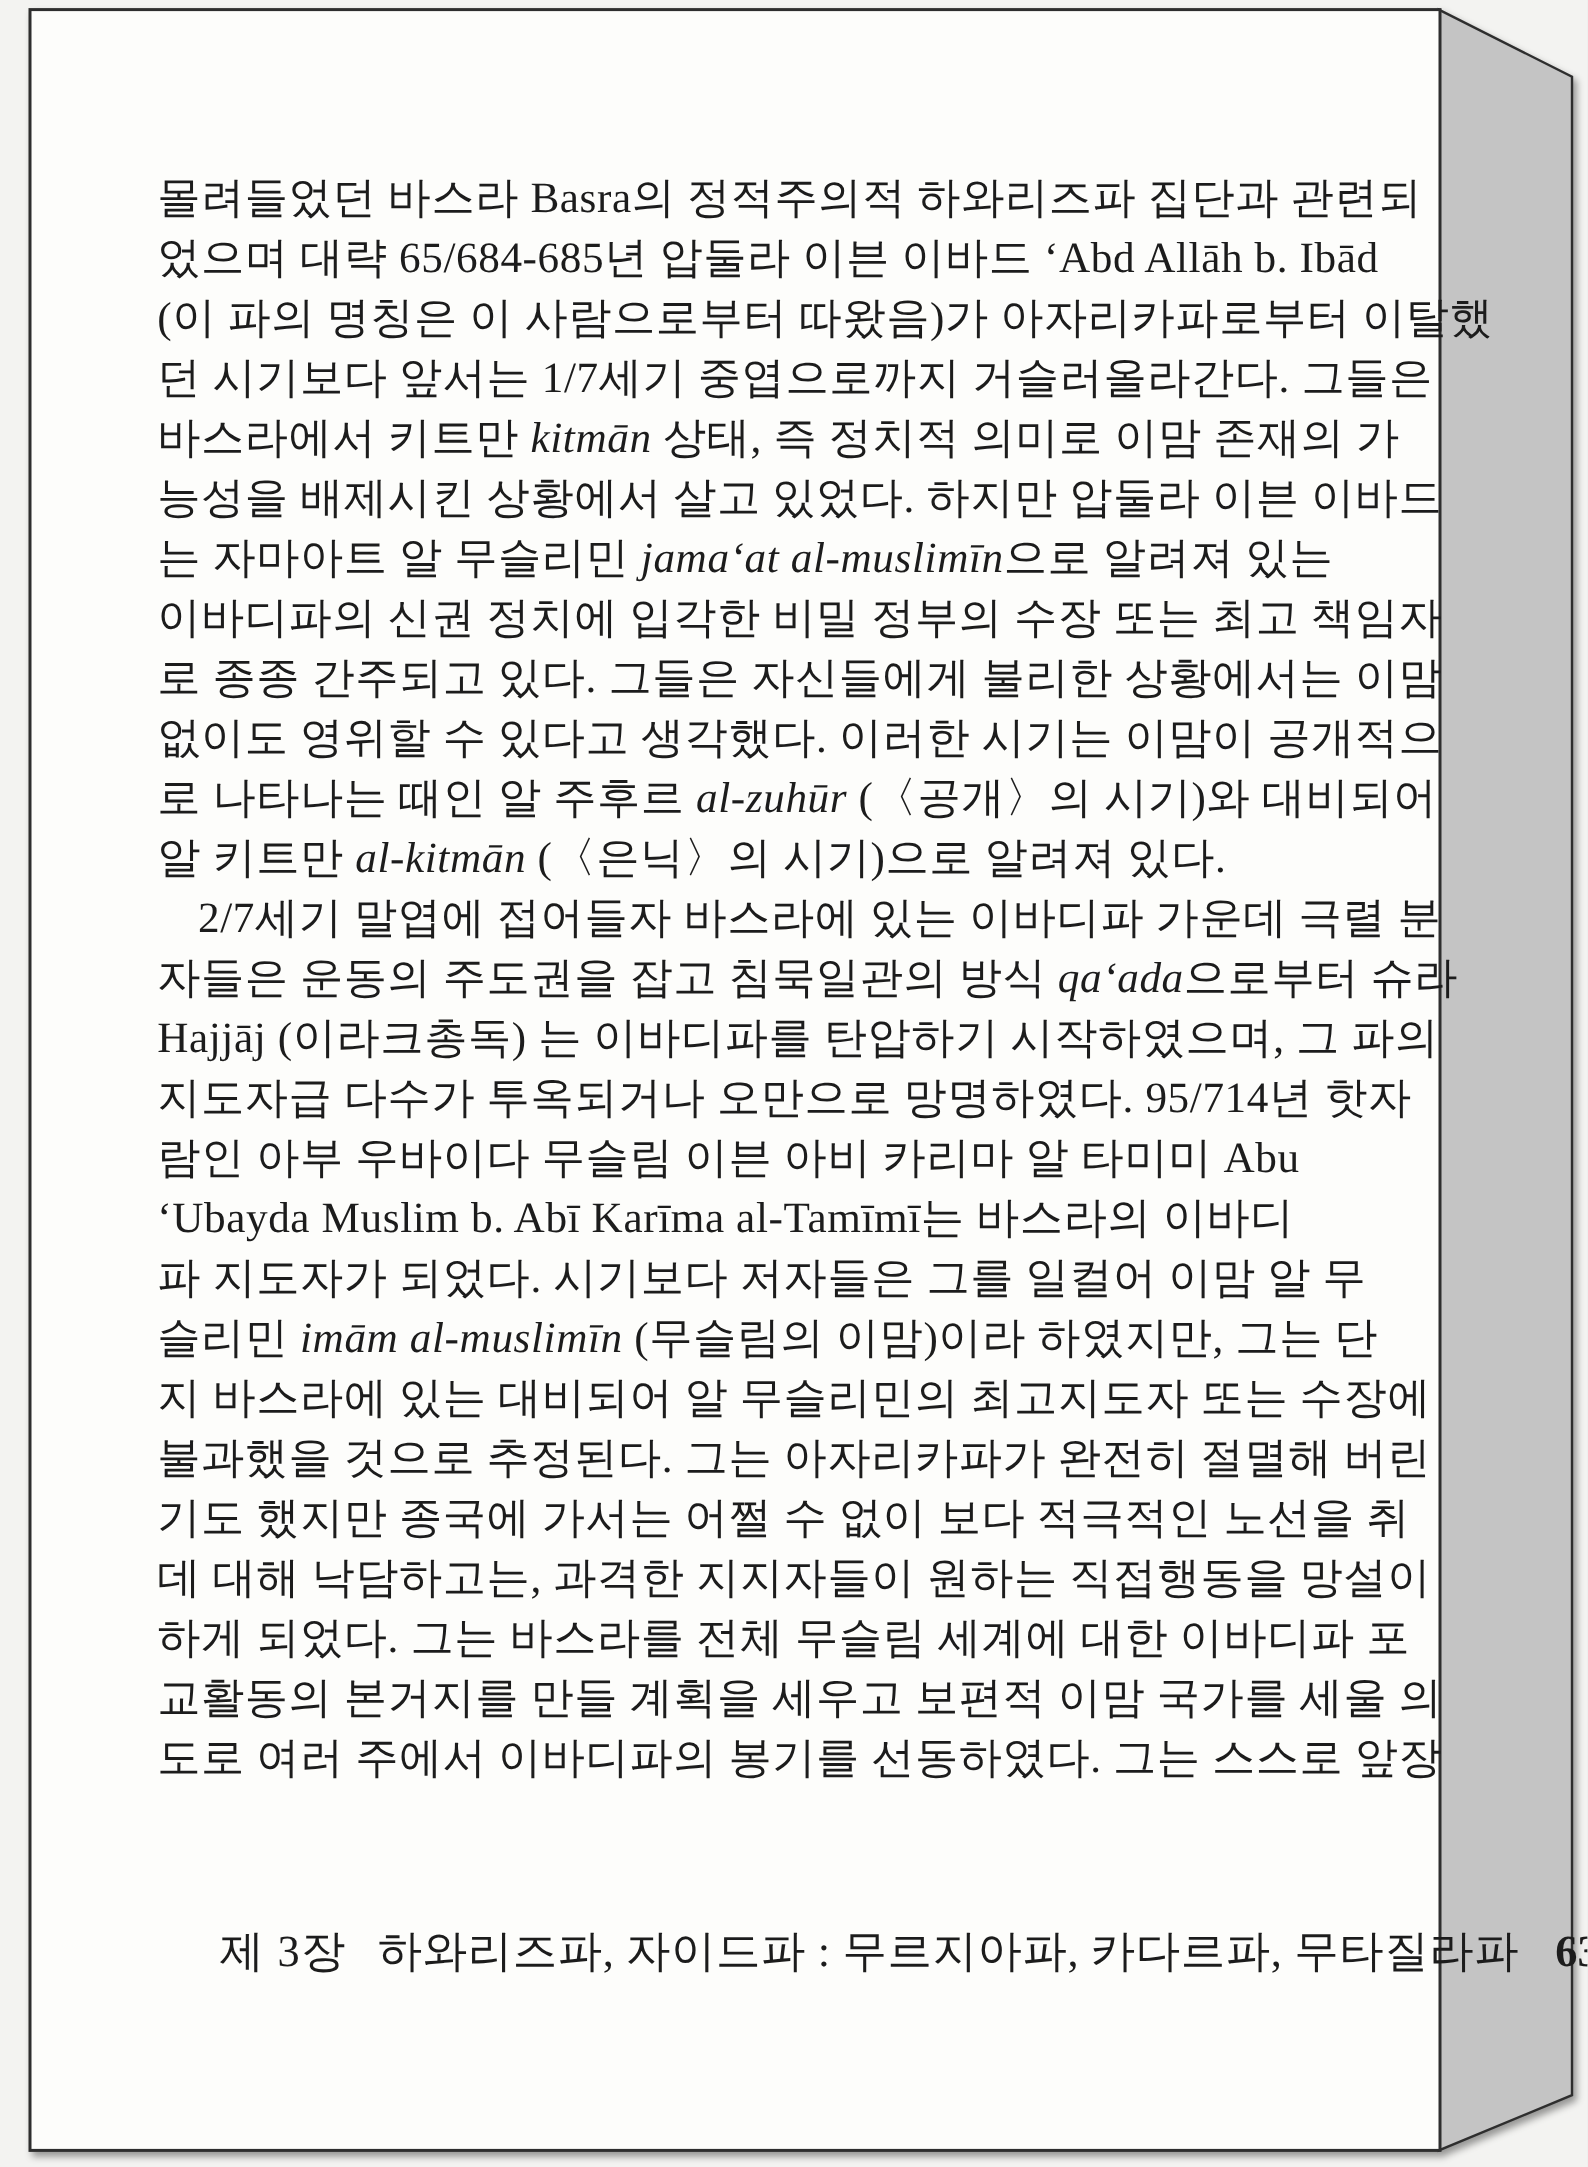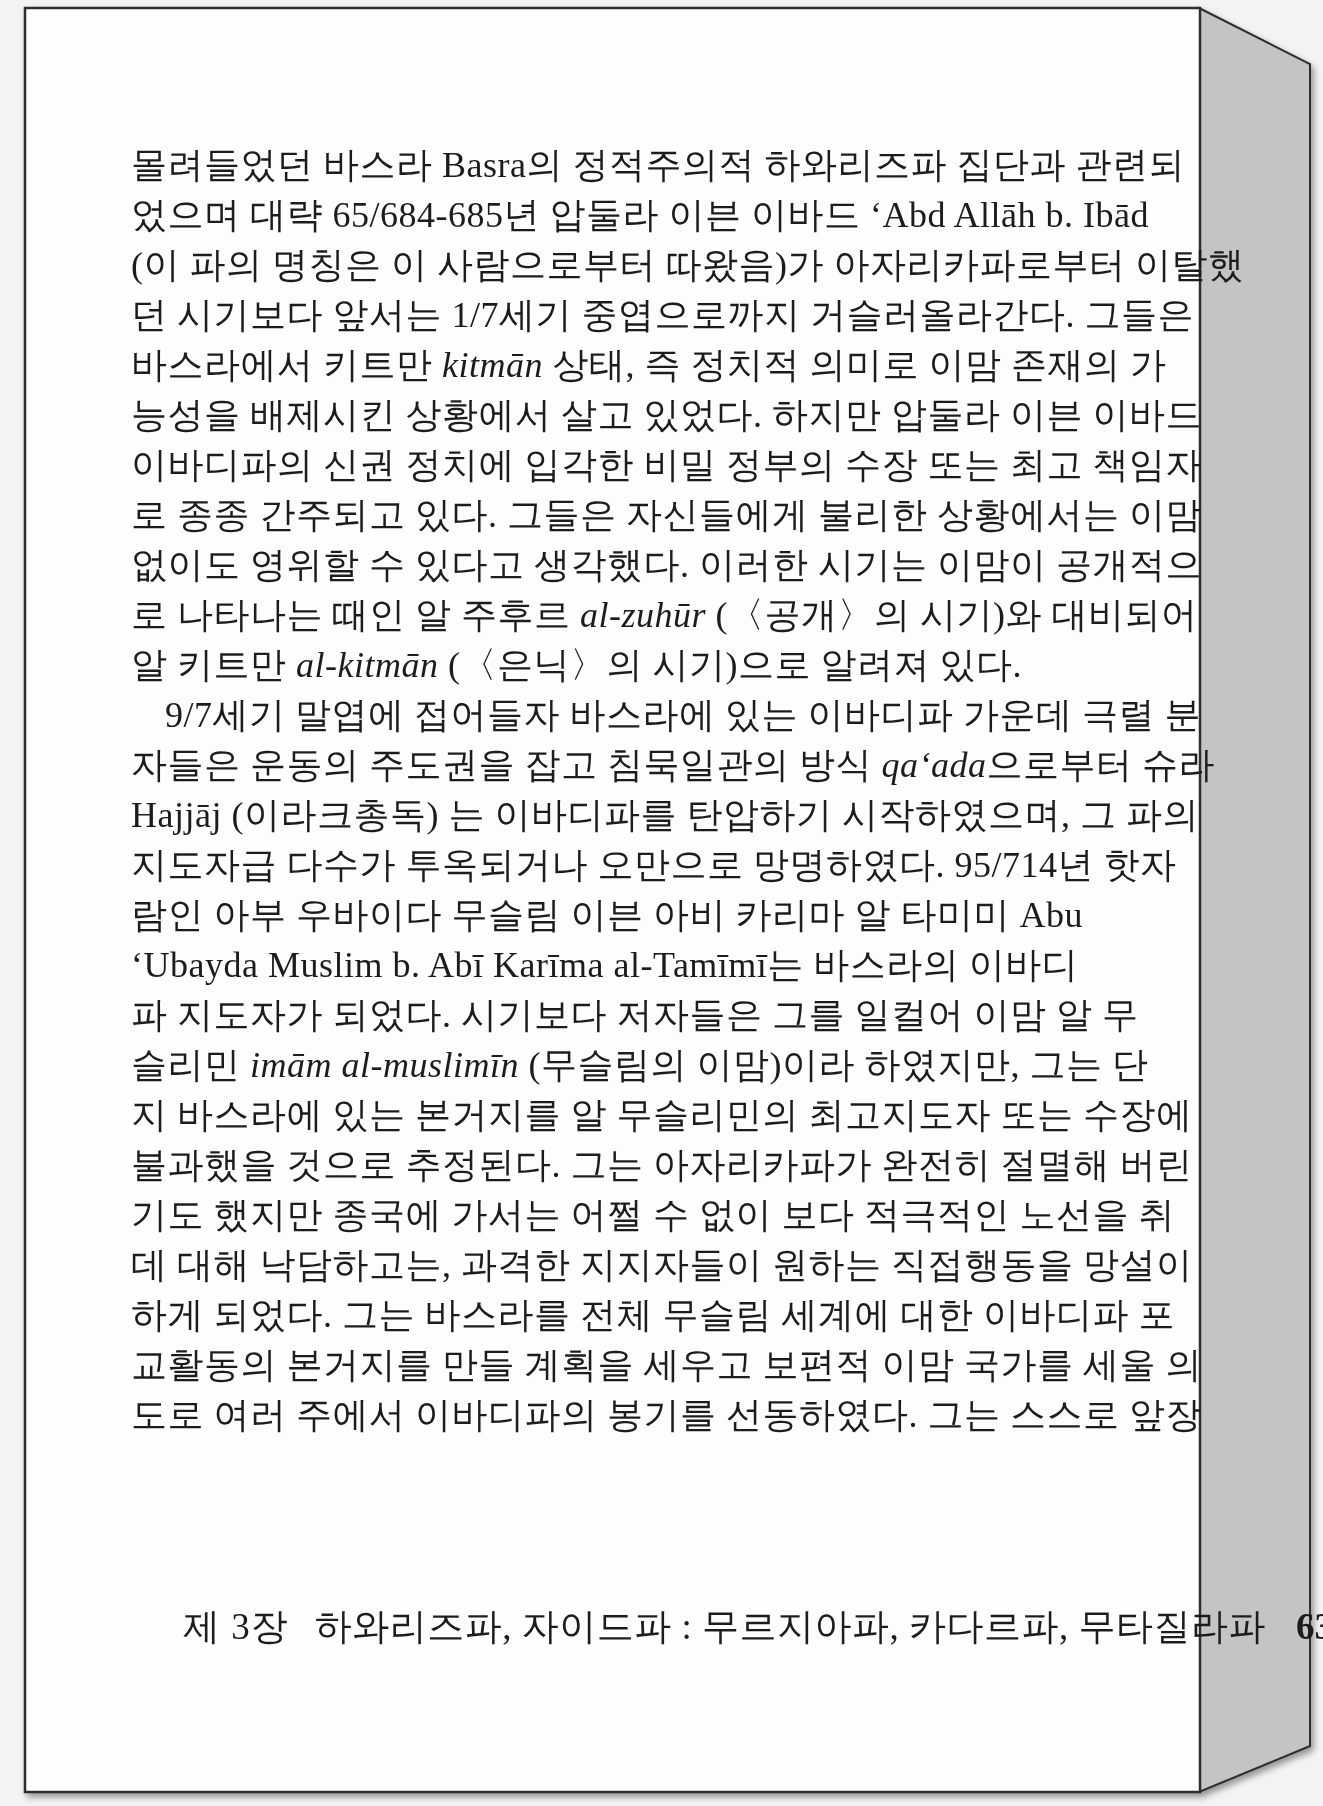--- a/index.html
+++ b/index.html
@@ -61,34 +61,35 @@
     </g>
   </svg>
 
   <div class="text-layer" id="body-text">
       <div class="line"><span>몰려들었던 바스라 Basra의 정적주의적 하와리즈파 집단과 관련되</span></div>
       <div class="line"><span>었으며 대략 65/684-685년 압둘라 이븐 이바드 ‘Abd Allāh b. Ibād</span></div>
       <div class="line"><span>(이 파의 명칭은 이 사람으로부터 따왔음)가 아자리카파로부터 이탈했</span></div>
       <div class="line"><span>던 시기보다 앞서는 1/7세기 중엽으로까지 거슬러올라간다. 그들은</span></div>
       <div class="line"><span>바스라에서 키트만 </span><span class="it">kitmān</span><span> 상태, 즉 정치적 의미로 이맘 존재의 가</span></div>
       <div class="line"><span>능성을 배제시킨 상황에서 살고 있었다. 하지만 압둘라 이븐 이바드</span></div>
+      <div class="line"><span>는 자마아트 알 무슬리민 </span><span class="it">jama‘at al-muslimīn</span><span>으로 알려져 있는</span></div>
       <div class="line"><span>이바디파의 신권 정치에 입각한 비밀 정부의 수장 또는 최고 책임자</span></div>
       <div class="line"><span>로 종종 간주되고 있다. 그들은 자신들에게 불리한 상황에서는 이맘</span></div>
       <div class="line"><span>없이도 영위할 수 있다고 생각했다. 이러한 시기는 이맘이 공개적으</span></div>
       <div class="line"><span>로 나타나는 때인 알 주후르 </span><span class="it">al-zuhūr</span><span> (〈공개〉의 시기)와 대비되어</span></div>
       <div class="line end"><span>알 키트만 </span><span class="it">al-kitmān</span><span> (〈은닉〉의 시기)으로 알려져 있다.</span></div>
-      <div class="line indent"><span>9/7세기 말엽에 접어들자 바스라에 있는 이바디파 가운데 극렬 분</span></div>
+      <div class="line indent"><span>2/7세기 말엽에 접어들자 바스라에 있는 이바디파 가운데 극렬 분</span></div>
       <div class="line"><span>자들은 운동의 주도권을 잡고 침묵일관의 방식 </span><span class="it">qa‘ada</span><span>으로부터 슈라</span></div>
       <div class="line"><span>Hajjāj (이라크총독) 는 이바디파를 탄압하기 시작하였으며, 그 파의</span></div>
       <div class="line"><span>지도자급 다수가 투옥되거나 오만으로 망명하였다. 95/714년 핫자</span></div>
       <div class="line"><span>람인 아부 우바이다 무슬림 이븐 아비 카리마 알 타미미 Abu</span></div>
       <div class="line"><span>‘Ubayda Muslim b. Abī Karīma al-Tamīmī는 바스라의 이바디</span></div>
       <div class="line"><span>파 지도자가 되었다. 시기보다 저자들은 그를 일컬어 이맘 알 무</span></div>
       <div class="line"><span>슬리민 </span><span class="it">imām al-muslimīn</span><span> (무슬림의 이맘)이라 하였지만, 그는 단</span></div>
-      <div class="line"><span>지 바스라에 있는 본거지를 알 무슬리민의 최고지도자 또는 수장에</span></div>
+      <div class="line"><span>지 바스라에 있는 대비되어 알 무슬리민의 최고지도자 또는 수장에</span></div>
       <div class="line"><span>불과했을 것으로 추정된다. 그는 아자리카파가 완전히 절멸해 버린</span></div>
       <div class="line"><span>기도 했지만 종국에 가서는 어쩔 수 없이 보다 적극적인 노선을 취</span></div>
       <div class="line"><span>데 대해 낙담하고는, 과격한 지지자들이 원하는 직접행동을 망설이</span></div>
       <div class="line"><span>하게 되었다. 그는 바스라를 전체 무슬림 세계에 대한 이바디파 포</span></div>
       <div class="line"><span>교활동의 본거지를 만들 계획을 세우고 보편적 이맘 국가를 세울 의</span></div>
       <div class="line end"><span>도로 여러 주에서 이바디파의 봉기를 선동하였다. 그는 스스로 앞장</span></div>
     </div>
 
   <div class="footer">
     <span class="chapter-label">제 3장</span><span class="chapter-title">하와리즈파, 자이드파 : 무르지아파, 카다르파, 무타질라파</span><span class="page-num">63</span>

